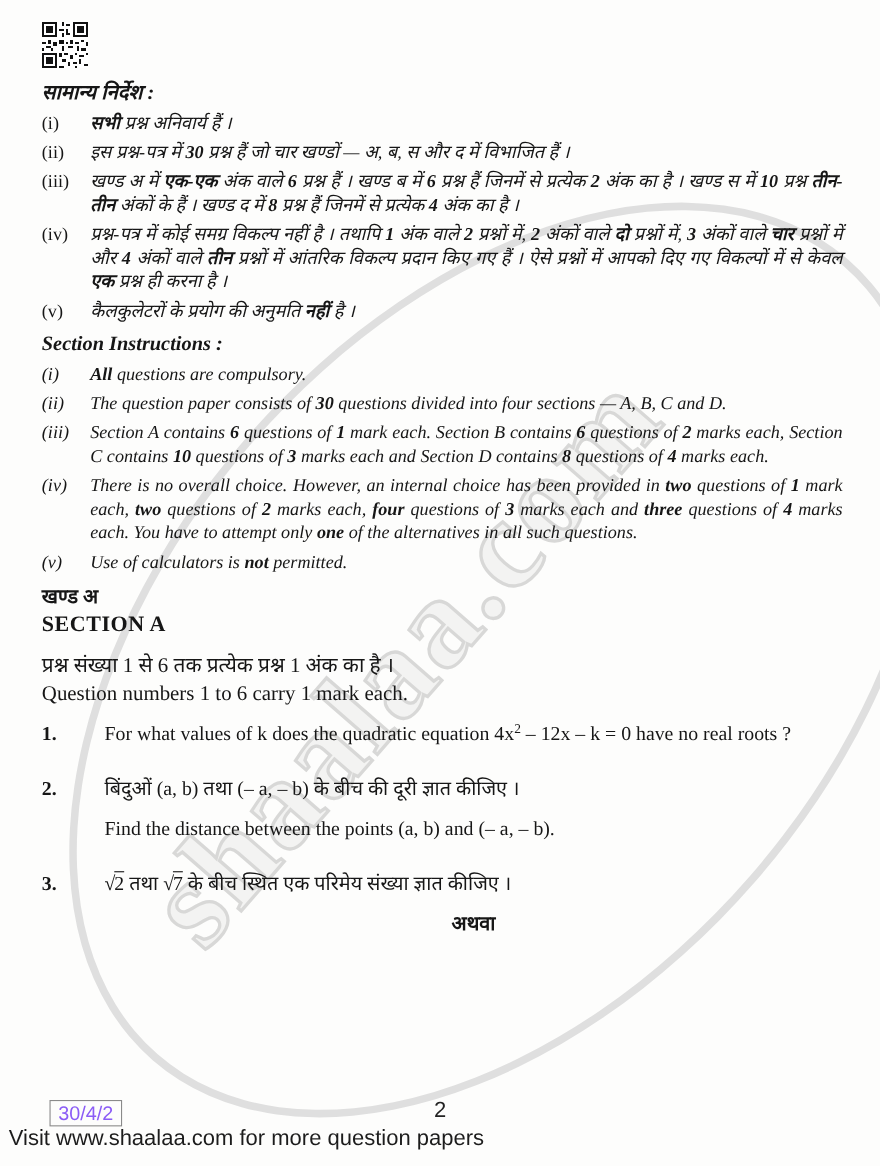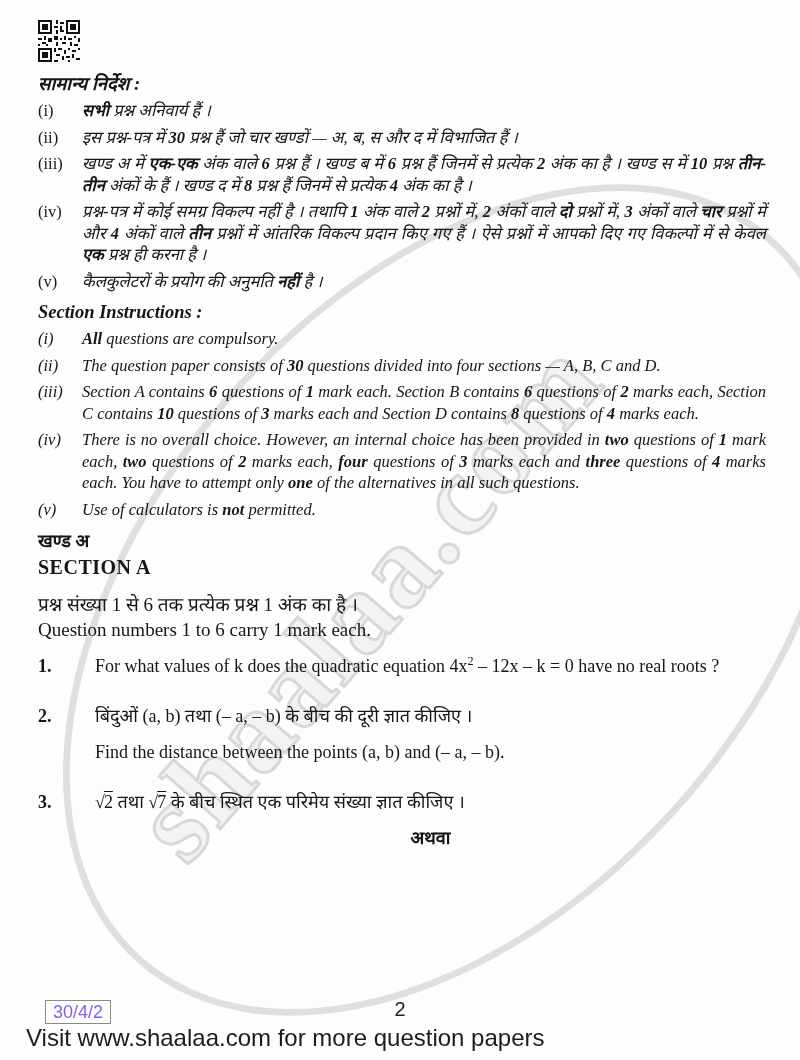--- a/index.html
+++ b/index.html
@@ -51,21 +51,21 @@
     position:absolute;left:45px;top:1000px;z-index:1;
     border:1px solid #8a8a8a;padding:0 7px;font-size:18px;line-height:22px;
     font-family:"Liberation Sans","DejaVu Sans",sans-serif;color:#8b5cf6;
   }
   .page-num{
     position:absolute;left:0;right:0;top:998px;z-index:1;text-align:center;
     font-size:20px;font-family:"Liberation Sans","DejaVu Sans",sans-serif;color:#222;
   }
   .visit{
     position:absolute;left:8px;top:1024px;z-index:1;
-    font-family:"Liberation Sans","DejaVu Sans",sans-serif;font-size:24px;color:#1c1c1c;margin-left:18px;
+    font-family:"Liberation Sans","DejaVu Sans",sans-serif;font-size:20px;color:#1c1c1c;
   }
 </style>
 </head>
 <body>
 
 <div class="page">
 
   <div class="wm-layer">
     <div class="wm-oval"></div>
     <div class="wm-text">shaalaa.com</div>

